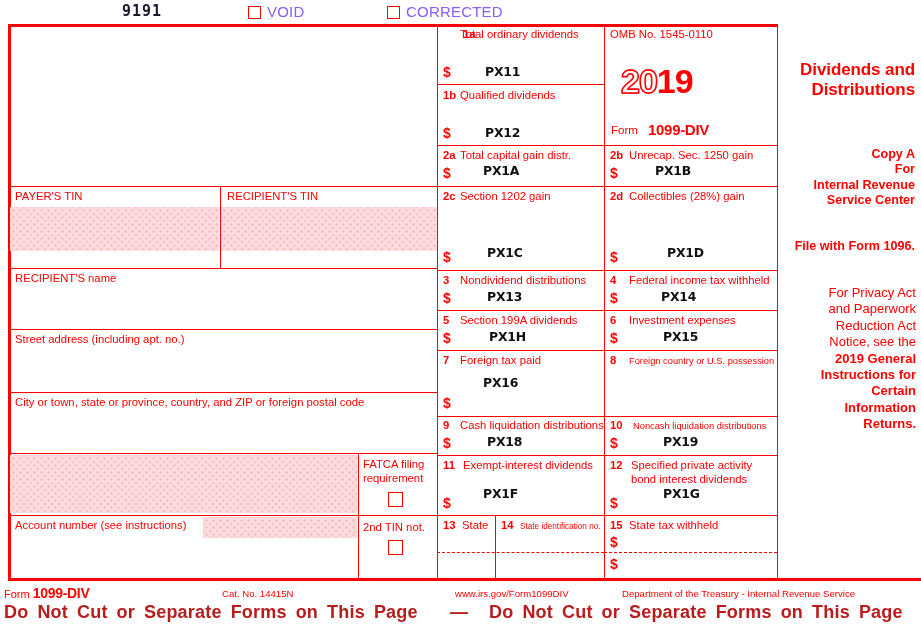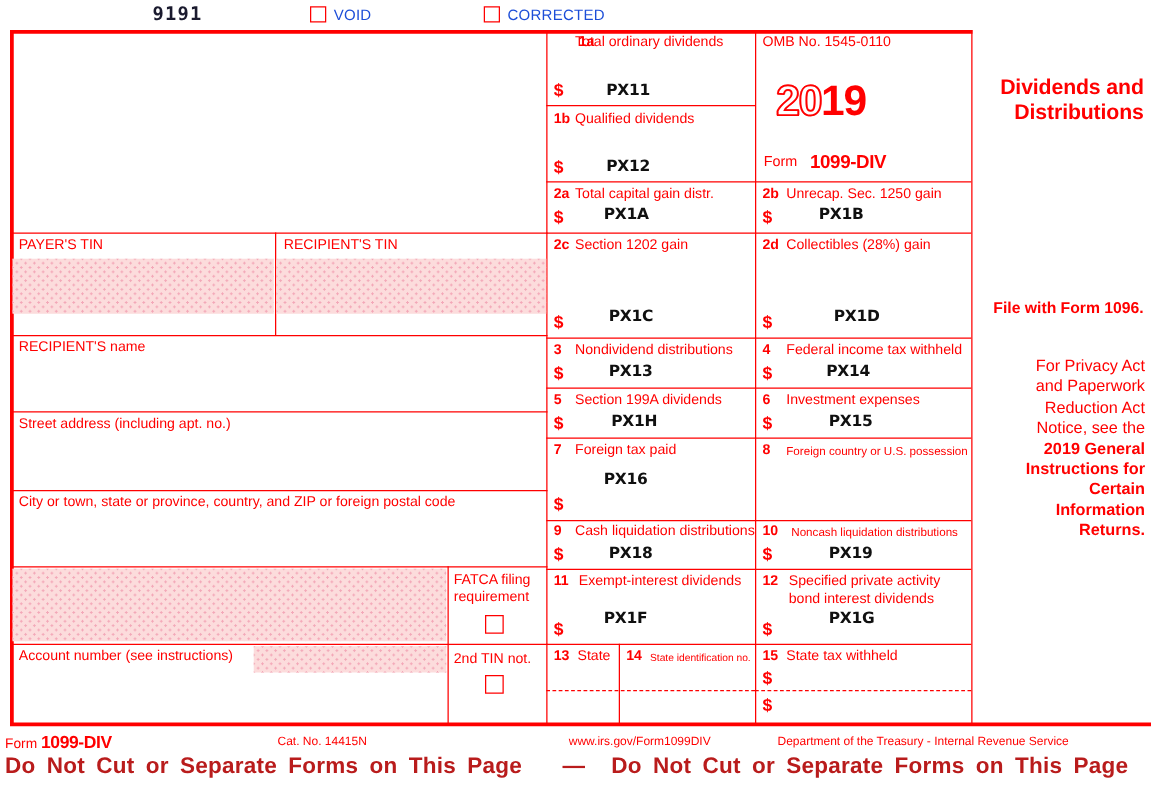--- a/index.html
+++ b/index.html
@@ -33,22 +33,22 @@
   }
   .cbx {
     display: inline-block;
     width: 13px;
     height: 13px;
     border: 1.6px solid #ff0000;
     box-sizing: border-box;
     vertical-align: -2px;
   }
   .cbx-label {
-    font-size: 12px;
-    color: #1d4ed8;
+    font-size: 15px;
+    color: #8b5cf6;
     margin-left: 6px;
     letter-spacing: .2px;
   }
 
   
   .vline { position: absolute; background: #ff0000; width: 1.3px; }
   .hline { position: absolute; background: #ff0000; height: 1.3px; }
   .vline-thick { position: absolute; background: #ff0000; width: 2.6px; }
   .hline-thick { position: absolute; background: #ff0000; height: 2.6px; }
   .hline-dash {
@@ -354,20 +354,26 @@
     <span class="hollow">20</span><span class="solid">19</span>
   </div>
   <div class="abs" style="left:611px; top:124px; font-size:11.5px; color:#ff0000;">Form</div>
   <div class="abs" style="left:648px; top:121px; font-size:15px; font-weight:bold; color:#ff0000; letter-spacing:-.3px;">1099-DIV</div>
 
   <div class="rt-title" style="left:770px; top:60px; width:145px;">
     <span>Dividends and</span><br>
     <span>Distributions</span>
   </div>
 
+  <div class="rt-copy" style="left:770px; top:147px; width:145px;">
+    <span>Copy A</span><br>
+    <span>For</span><br>
+    <span>Internal Revenue</span><br>
+    <span>Service Center</span>
+  </div>
   <div class="rt-copy" style="left:770px; top:239px; width:145px;">File with Form 1096.</div>
 
   <div class="rt-priv" style="left:768px; top:285px; width:148px;">
     <span>For Privacy Act</span><br>
     <span>and Paperwork</span><br>
     <span>Reduction Act</span><br>
     <span>Notice, see the</span><br>
     <b>2019 General</b><br>
     <b>Instructions for</b><br>
     <b>Certain</b><br>

